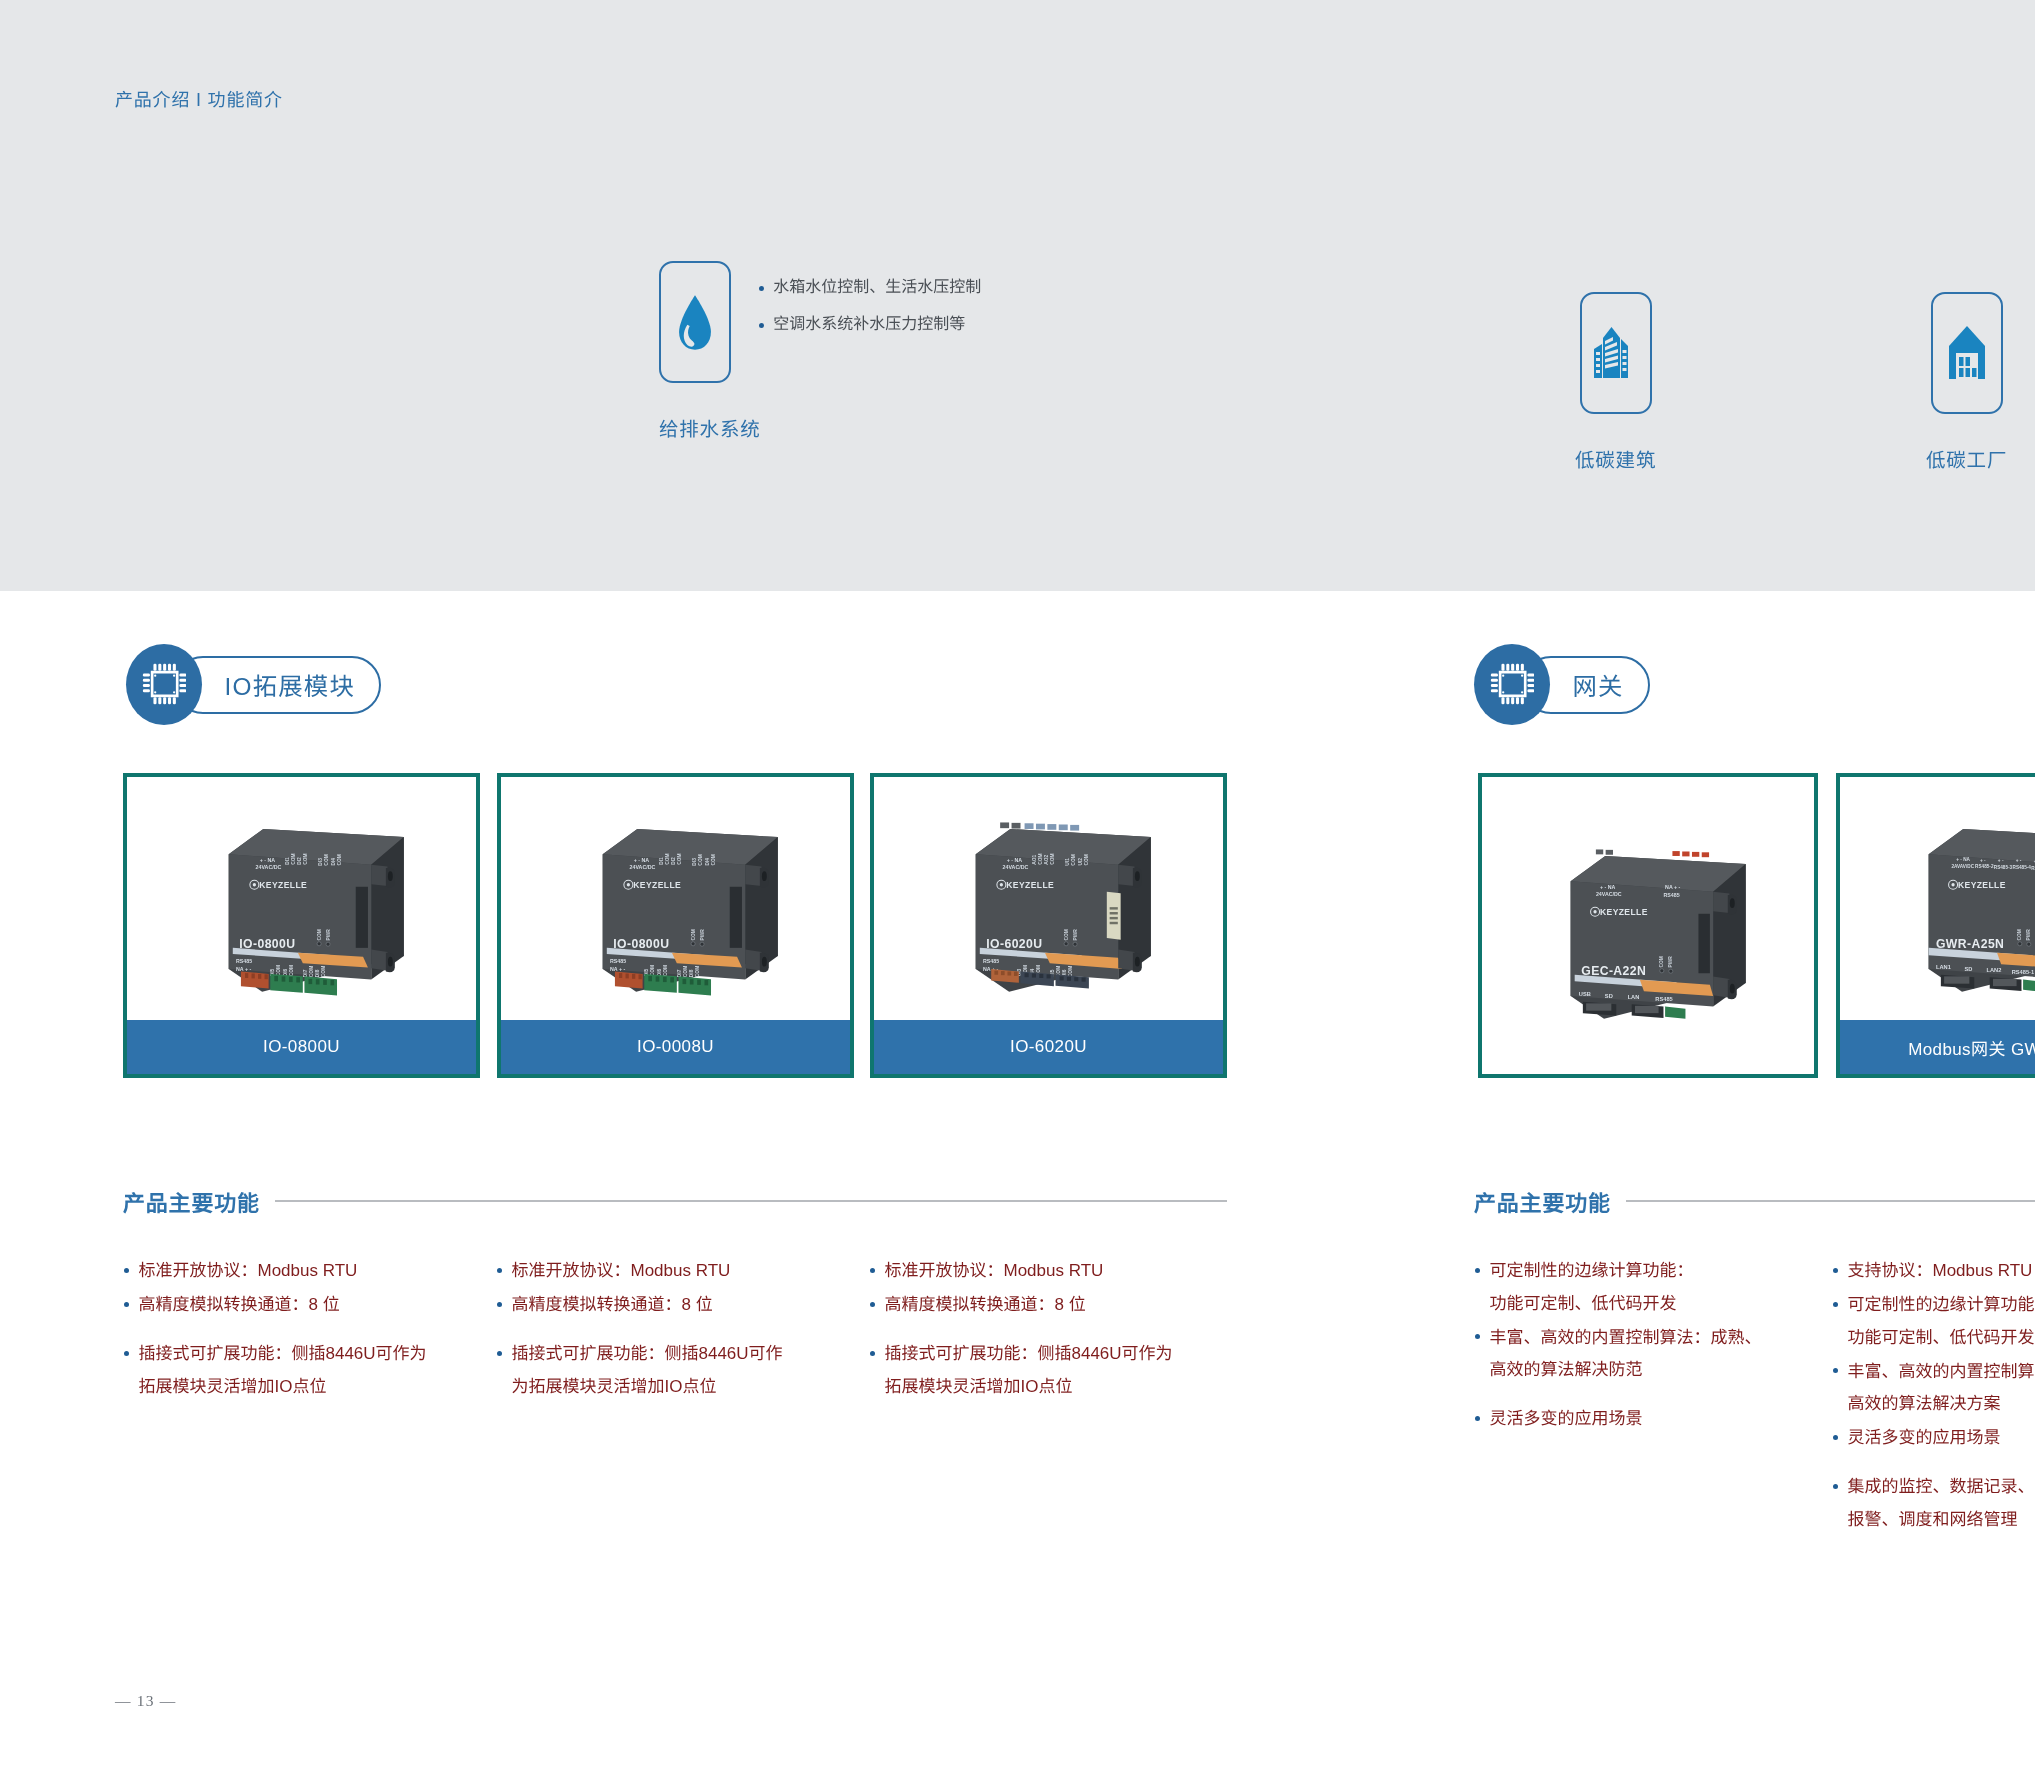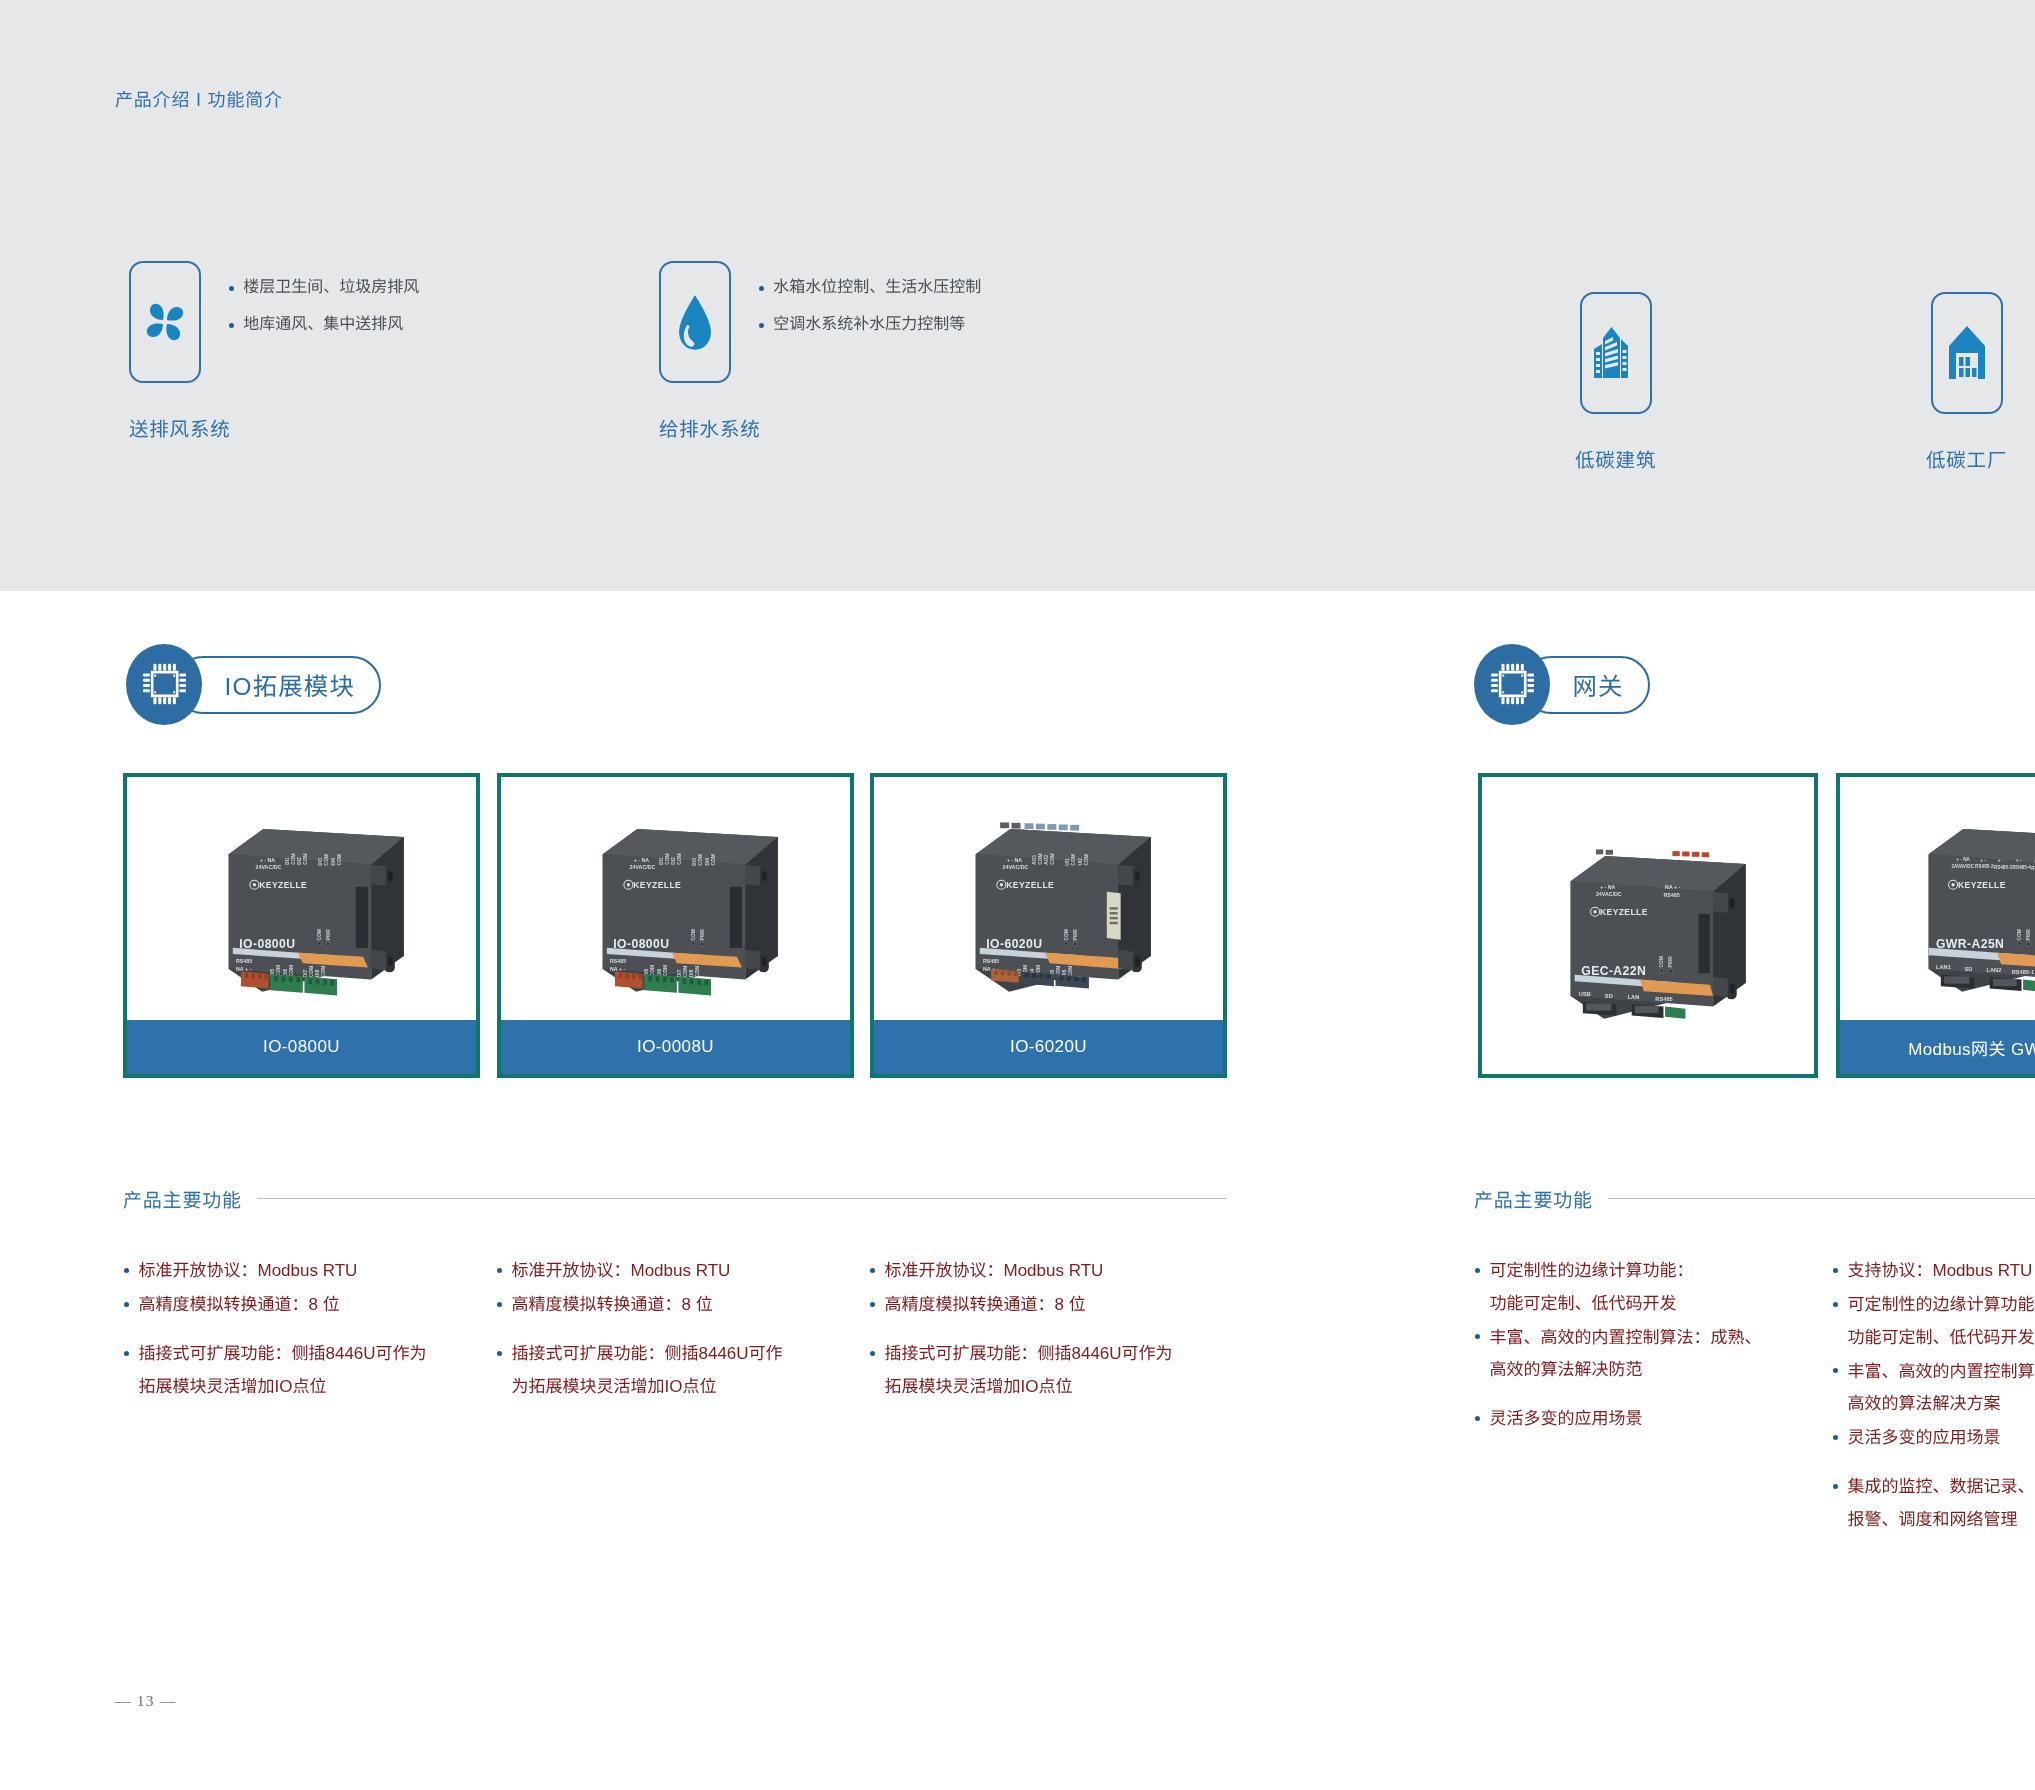--- a/index.html
+++ b/index.html
@@ -91,21 +91,21 @@
   }
   .card .cap span { color:#fff; font-size: 17px; letter-spacing:0.4px; white-space:nowrap; }
   .card.narrow { width: 340px; }
 
   
   .dev { position:absolute; left:50%; top:50%; transform: translate(-50%,-50%); }
 
   
   .feat-head { position: absolute; display: flex; align-items: center; }
   .feat-head .t {
-    font-size: 19px; font-weight: 400; color:#2f72ab; letter-spacing:0.8px; white-space:nowrap;
+    font-size: 22px; font-weight: 700; color:#2f72ab; letter-spacing:0.8px; white-space:nowrap;
   }
   .feat-head .rule { height: 1.2px; background:#b9bcc0; margin-left: 14.7px; }
 
   
   .fcol { position: absolute; }
   .fcol li {
     list-style: none; position: relative;
     font-size: 17px; color:#7f1d1d; line-height: 1.0;
     padding-left: 15.5px; margin-bottom: 17px;
   }
@@ -126,42 +126,20 @@
 </style>
 </head>
 <body>
 
 <div class="page">
 
   <div class="gray-band"></div>
 
   <div class="runhead left">产品介绍 I 功能简介</div>
 
-  <div class="sys-block" style="left:129px; top:261px;">
-    <div class="sys-row">
-      <div class="icon-frame">
-        <span>
-          <svg width="50" height="50" viewBox="0 0 100 100">
-            <g fill="#1a84c0">
-              <path d="M46 46 C 30 46, 18 36, 20 24 C 22 12, 36 10, 43 20 C 48 27, 48 38, 46 46 Z" transform="rotate(0 50 50)"></path>
-              <path d="M46 46 C 30 46, 18 36, 20 24 C 22 12, 36 10, 43 20 C 48 27, 48 38, 46 46 Z" transform="rotate(90 50 50)"></path>
-              <path d="M46 46 C 30 46, 18 36, 20 24 C 22 12, 36 10, 43 20 C 48 27, 48 38, 46 46 Z" transform="rotate(180 50 50)"></path>
-              <path d="M46 46 C 30 46, 18 36, 20 24 C 22 12, 36 10, 43 20 C 48 27, 48 38, 46 46 Z" transform="rotate(270 50 50)"></path>
-            </g>
-            <circle cx="50" cy="50" r="5.2" fill="#e5e7e9"></circle>
-          </svg>
-        </span>
-      </div>
-      <ul class="sys-bullets">
-        <li>楼层卫生间、垃圾房排风</li>
-        <li>地库通风、集中送排风</li>
-      </ul>
-    </div>
-    <div class="sys-caption">送排风系统</div>
-  </div>
 
   <div class="sys-block" style="left:659px; top:261px;">
     <div class="sys-row">
       <div class="icon-frame">
         <span>
           <svg width="44" height="59" viewBox="0 0 70 100">
             <path d="M35 4 C 35 4, 8 44, 8 66 C 8 84, 20 96, 35 96 C 50 96, 62 84, 62 66 C 62 44, 35 4, 35 4 Z" fill="#1a84c0"></path>
             <path d="M22 54 C 14 66, 14 80, 22 88 C 28 93, 34 91, 34 86 C 34 82, 26 80, 24 72 C 22 66, 24 60, 26 56 Z" fill="#e5e7e9"></path>
           </svg>
         </span>

